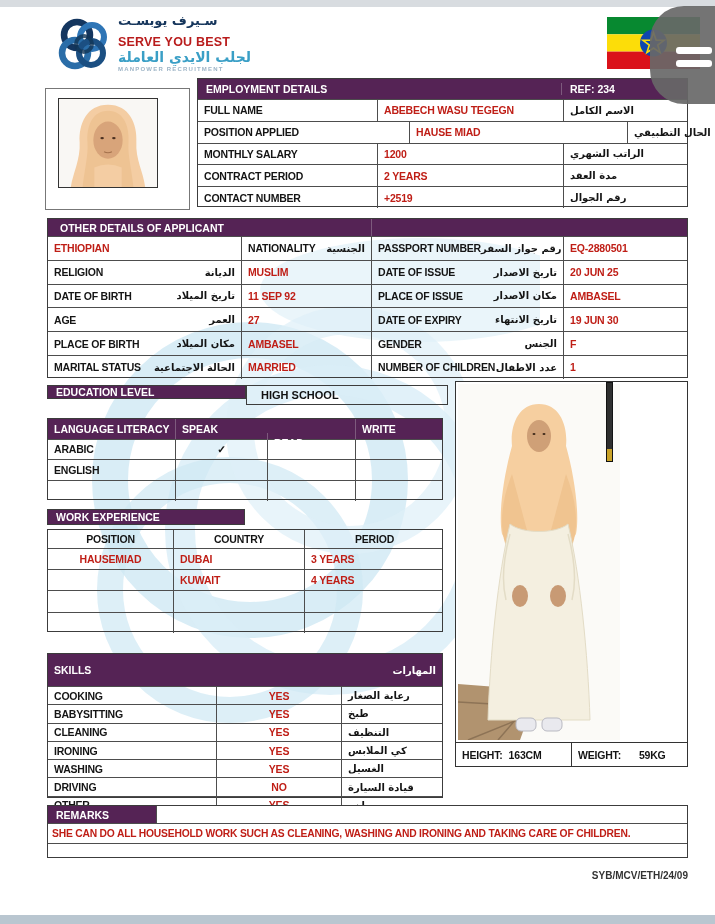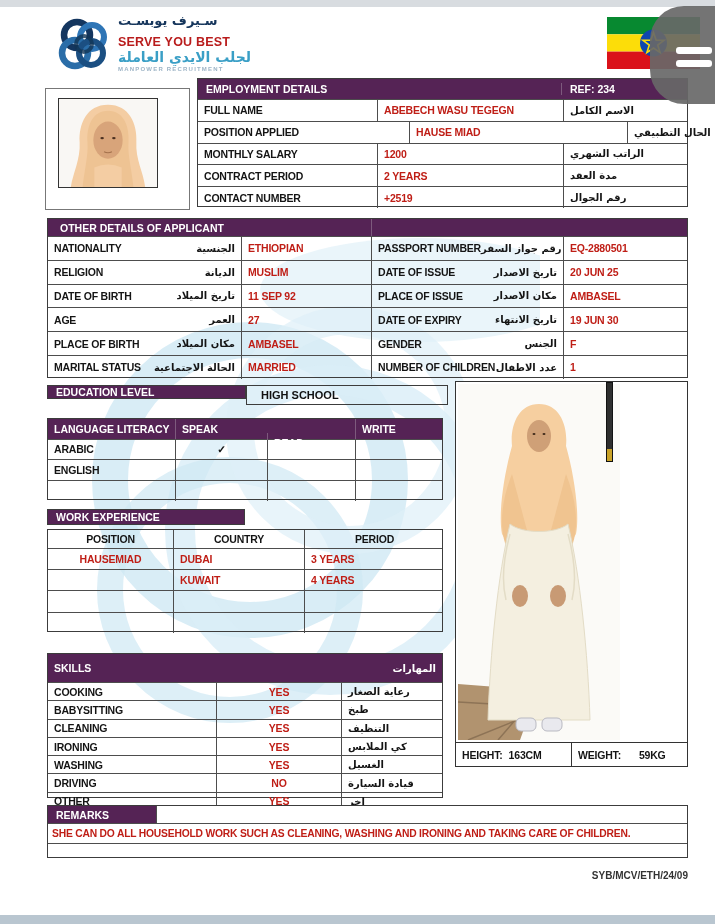--- a/index.html
+++ b/index.html
@@ -127,25 +127,25 @@
       <div class="cell right ar">رقم الجوال</div>
     </div>
   </div>
 
   <div class="abs tbl" style="left:47px;top:218px;width:641px;height:160px;z-index:1;">
     <div class="hdr" style="height:17px;">
       <span style="padding-left:12px;width:323px;">OTHER DETAILS OF APPLICANT</span>
       <span style="flex:1;border-left:1px solid #7d5a7d;height:100%;"></span>
     </div>
     <div class="row" style="grid-template-columns:193px 130px 192px 126px;height:23.8px;">
+      <div class="cell val">ETHIOPIAN</div>
       <div class="cell between">
           <span class="lbl">NATIONALITY</span>
           <span class="ar">الجنسية</span>
         </div>
-      <div class="cell val">ETHIOPIAN</div>
       <div class="cell between">
           <span class="lbl">PASSPORT NUMBER</span>
           <span class="ar">رقم جواز السفر</span>
         </div>
       <div class="cell val">EQ-2880501</div>
     </div>
     <div class="row" style="grid-template-columns:193px 130px 192px 126px;height:23.8px;">
       <div class="cell between">
           <span class="lbl">RELIGION</span>
           <span class="ar">الديانة</span>
@@ -266,21 +266,21 @@
       <div class="cell"></div>
     </div>
     <div class="row" style="grid-template-columns:125px 131px 140px;height:21.2px;">
       <div class="cell"></div>
       <div class="cell"></div>
       <div class="cell"></div>
     </div>
   </div>
 
   <div class="abs tbl" style="left:47px;top:653px;width:396px;height:145px;z-index:1;">
-    <div class="hdr between" style="height:28px;padding:7px 6px;">
+    <div class="hdr between" style="height:14px;padding:16px 6px;">
       <span>SKILLS</span>
       <span class="ar" style="color:#fff;">المهارات</span>
     </div>
     <div class="row" style="grid-template-columns:168px 125px 103px;height:18.3px;">
       <div class="cell lbl">COOKING</div>
       <div class="cell center val">YES</div>
       <div class="cell right ar">رعاية الصغار</div>
     </div>
     <div class="row" style="grid-template-columns:168px 125px 103px;height:18.3px;">
       <div class="cell lbl">BABYSITTING</div>

